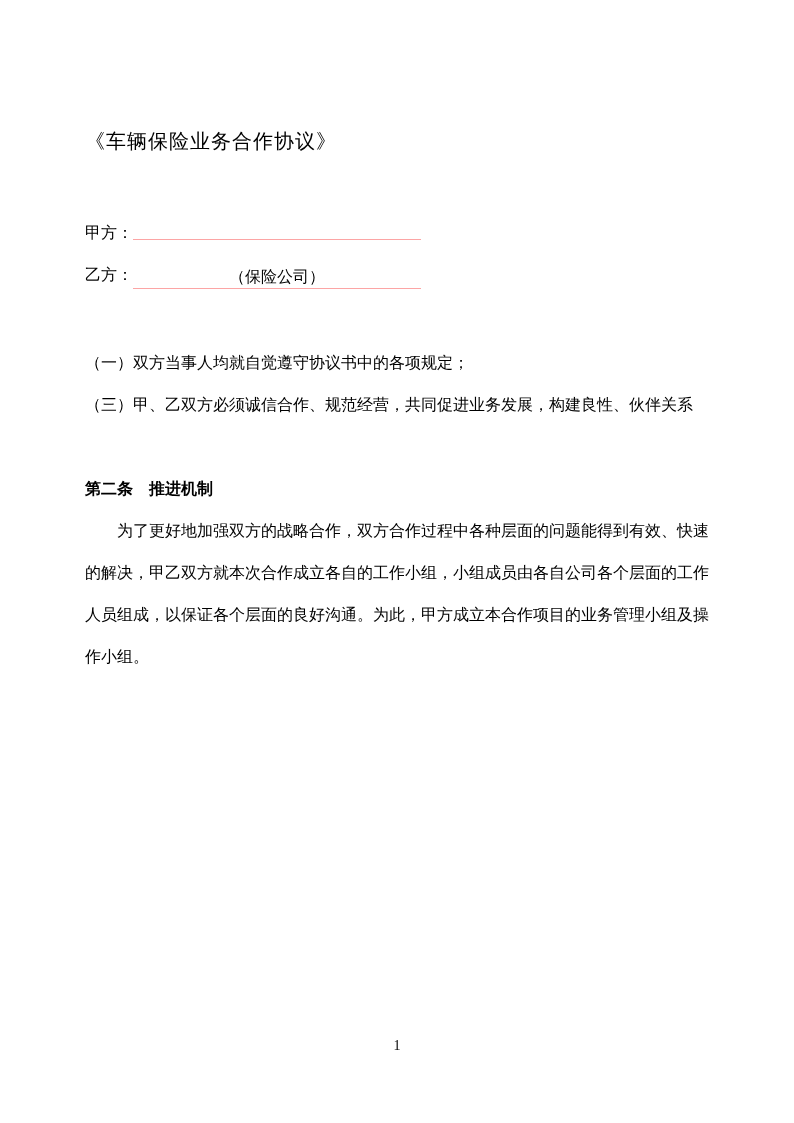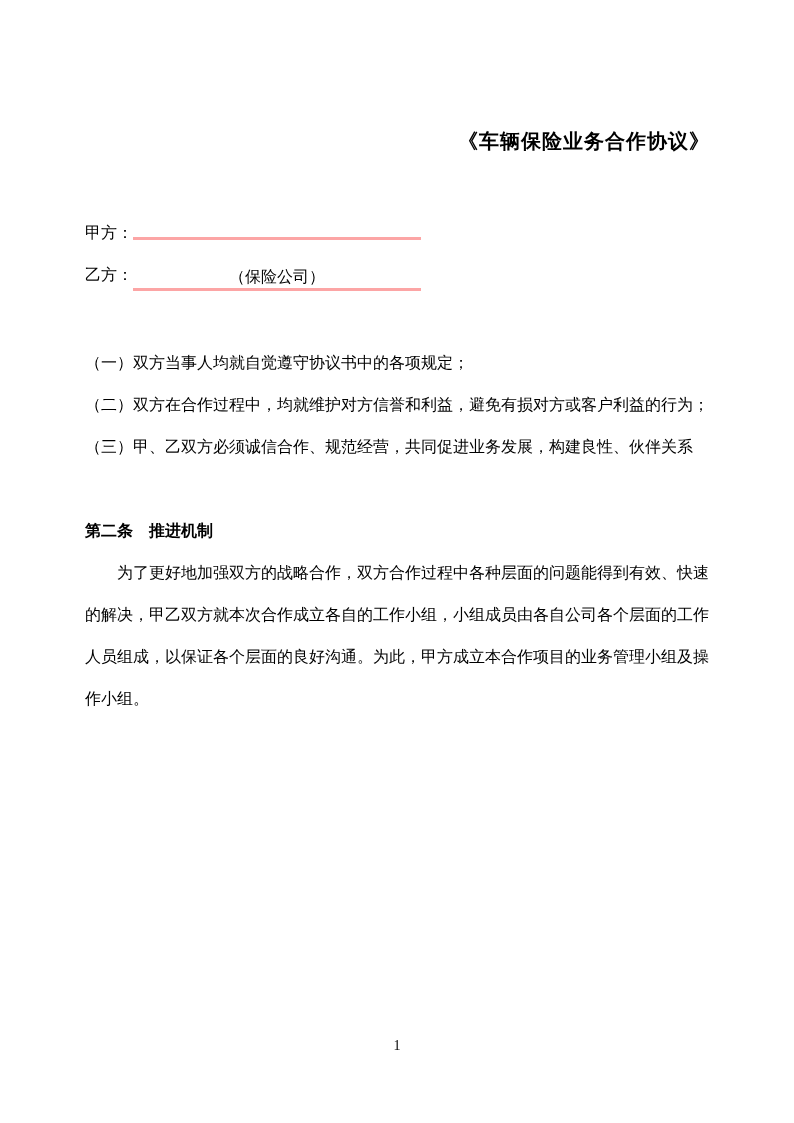--- a/index.html
+++ b/index.html
@@ -18,38 +18,38 @@
     overflow: hidden;
   }
   .inner {
     position: absolute;
     left: 85px;
     right: 84px;
     top: 0;
   }
   .title {
     margin-top: 126px;
-    text-align: right;
+    text-align: left;
     font-size: 20px;
     line-height: 30px;
-    font-weight: bold;
+    font-weight: normal;
     letter-spacing: 1px;
   }
   .body-text {
     font-size: 16px;
   }
   .line {
     line-height: 42px;
     white-space: nowrap;
   }
   .parties { margin-top: 56px; }
   .u-blank {
     display: inline-block;
     width: 288px;
-    border-bottom: 3px solid #fca5a5;
+    border-bottom: 1px solid #fca5a5;
     height: 22px;
     vertical-align: -2px;
     text-align: center;
     line-height: 22px;
   }
   .intro { margin-top: 44px; }
   .line-flex {
     display: flex;
     line-height: 42px;
     white-space: nowrap;
@@ -93,21 +93,20 @@
         <span>甲方：</span><span class="u-blank"></span>
       </div>
       <div class="line">
         <span>乙方：</span><span class="u-blank"><span>（保险公司）</span></span>
       </div>
     </div>
 
 
     <div class="article body-text">
       <div class="line">（一）双方当事人均就自觉遵守协议书中的各项规定；</div>
-      <div class="line">（二）双方在合作过程中，均就维护对方信誉和利益，避免有损对方或客户利益的行为；</div>
       <div class="line">（三）甲、乙双方必须诚信合作、规范经营，共同促进业务发展，构建良性、伙伴关系</div>
     </div>
 
     <div class="article2 body-text">
       <div class="heading">第二条　推进机制</div>
       <div class="line indent-first">为了更好地加强双方的战略合作，双方合作过程中各种层面的问题能得到有效、快速</div>
       <div class="line">的解决，甲乙双方就本次合作成立各自的工作小组，小组成员由各自公司各个层面的工作</div>
       <div class="line">人员组成，以保证各个层面的良好沟通。为此，甲方成立本合作项目的业务管理小组及操</div>
       <div class="line">作小组。</div>
     </div>

